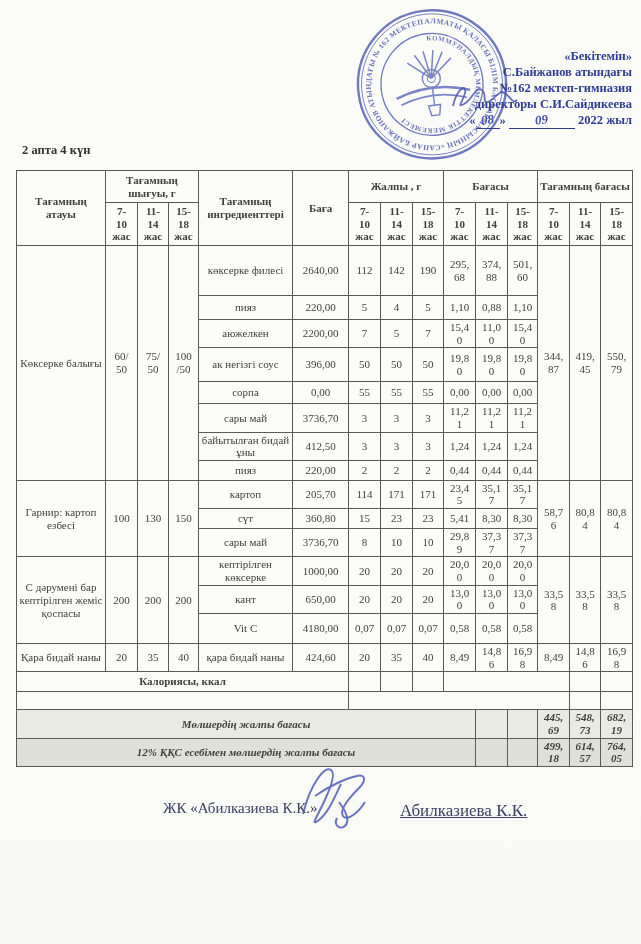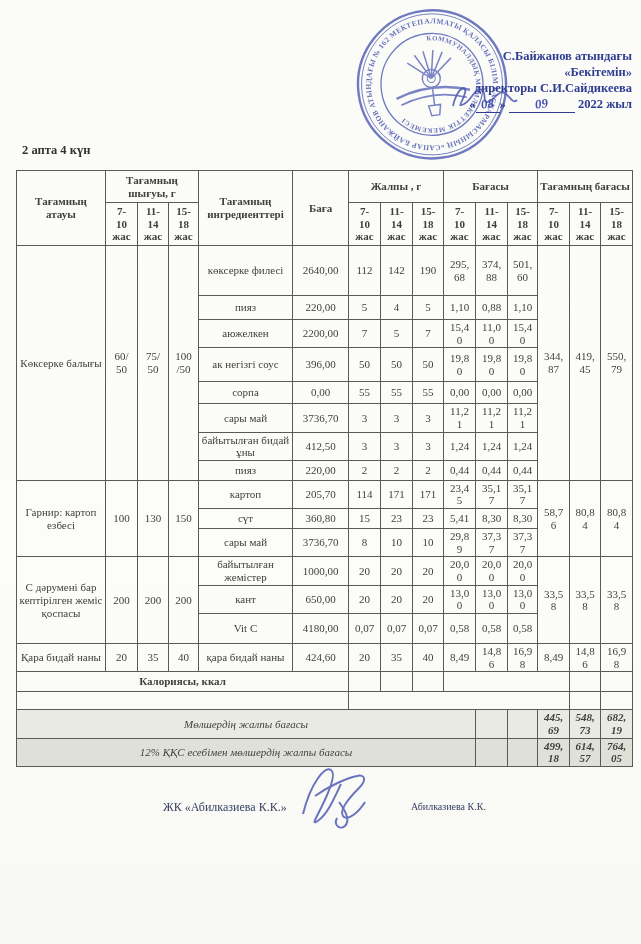--- a/index.html
+++ b/index.html
@@ -41,27 +41,27 @@
     padding:1px 2px;text-align:center;vertical-align:middle;
     white-space:pre-line;overflow:hidden;
   }
   td.th{font-weight:bold;color:#36352f;font-size:11.5px;line-height:1.25;}
   td.age{font-size:11px;line-height:1.15;}
   td.ingr{text-align:left;padding-left:4px;}
   td.dish{text-align:left;vertical-align:top;padding:2px 3px;line-height:1.25;}
   td.vt{vertical-align:top;}
   td.vb{vertical-align:bottom;margin-left:48px;}
   td.label{text-align:left;font-weight:bold;padding-left:5px;}
-  td.sum-label{text-align:left;font-weight:normal;font-style:italic;padding-left:6px;color:#3a3933;margin-top:40px;}
+  td.sum-label{text-align:left;font-weight:bold;font-style:italic;padding-left:6px;color:#3a3933;margin-top:40px;}
   td.sum-n{font-weight:bold;font-style:italic;}
   tr.sum1{background:#e9eae3;}
   tr.sum2{background:#dfe1d8;}
   
-  .footer-left{position:absolute;left:163px;top:800px;font-size:12px;color:#3a4162;z-index:2;}
-  .footer-right{position:absolute;left:411px;top:801px;font-size:10px;color:#3a4162;z-index:2;}
+  .footer-left{position:absolute;left:163px;top:800px;font-size:15px;color:#3a4162;z-index:2;}
+  .footer-right{position:absolute;left:400px;top:801px;font-size:17px;color:#3a4162;z-index:2;text-decoration:underline;}
 </style>
 </head>
 <body>
 
 <div class="page">
 
   <svg class="stamp" viewBox="0 0 178 164">
     <g stroke="#4553ae" fill="none" opacity="0.85">
       <circle cx="86" cy="82" r="74" stroke-width="2.4"></circle>
       <circle cx="86" cy="82" r="70.5" stroke-width="0.9"></circle>
@@ -81,22 +81,23 @@
       <circle cx="86" cy="76" r="9"></circle>
       <circle cx="86" cy="76" r="4" stroke-width="1"></circle>
       <path d="M86,76 L64,58 M86,76 L72,51 M86,76 L81,48 M86,76 L91,48 M86,76 L100,51 M86,76 L108,58"></path>
       <path d="M49,92 Q86,79 123,92" stroke-width="2.4"></path>
       <path d="M53,99 Q86,87 119,99" stroke-width="1.6"></path>
       <path d="M86,85 L86,103 M80,103 L92,103 L90,113 L82,113 Z"></path>
     </g>
   </svg>
 
   <div class="approval">
+    <div>«Бекітемін»</div>
     <div>С.Байжанов атындағы</div>
-    <div>«Бекітемін»</div>
+    <div>№162 мектеп-гимназия</div>
     <div>
       <span>директоры</span>
       <span>С.И.Сайдикеева</span>
     </div>
     <div>
       <span>«</span><span class="day-slot"><span class="hw">08</span></span><span>»</span>
       <span class="month-slot"><span class="hw">09</span></span>
       <span>2022 жыл</span>
     </div>
   </div>
@@ -322,21 +323,21 @@
           <td>37,3
 7</td>
           <td>37,3
 7</td>
         </tr>
         <tr style="height: 28px;">
           <td rowspan="3" class="dish">С дәрумені бар кептірілген жеміс қоспасы</td>
           <td rowspan="3" class="vt">200</td>
           <td rowspan="3" class="vt">200</td>
           <td rowspan="3" class="vt">200</td>
-          <td class="ingr">байытылған жемістер</td>
+          <td class="ingr">кептірілген көксерке</td>
           <td class="vt">1000,00</td>
           <td class="vt">20</td>
           <td class="vt">20</td>
           <td class="vt">20</td>
           <td>20,0
 0</td>
           <td>20,0
 0</td>
           <td>20,0
 0</td>

